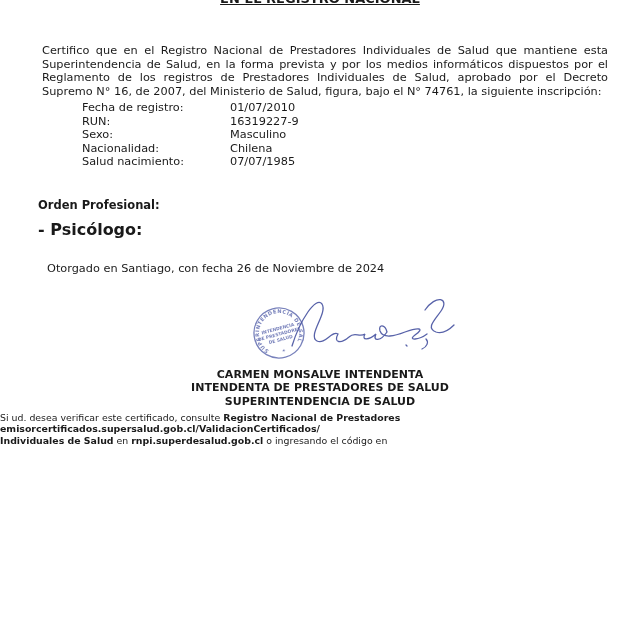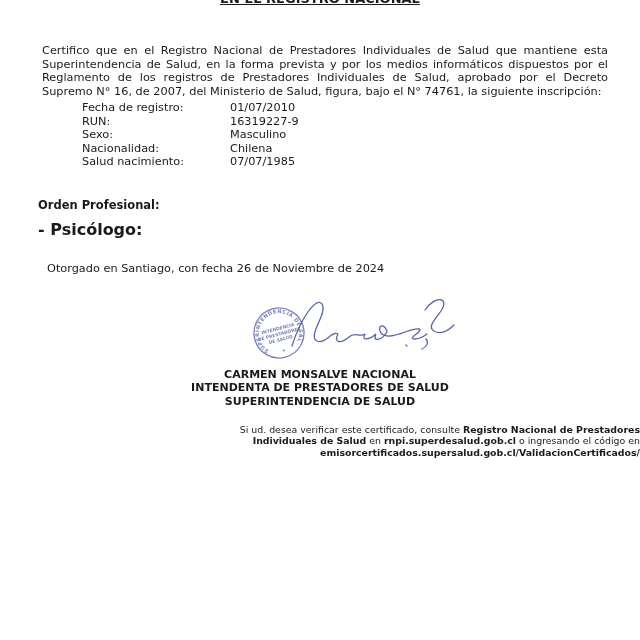--- a/index.html
+++ b/index.html
@@ -95,24 +95,23 @@
     text-align: center;
     font-weight: bold;
     font-size: 11px;
     line-height: 13.4px;
   }
   .footer {
     position: absolute;
     top: 412px;
     left: 0;
     right: 0;
-    text-align: right;
+    text-align: left;
     font-size: 9.4px;
     line-height: 11.4px;
-    margin-top: 12px;
   }
   .footer b { font-weight: bold; }
   .seal-text {
     font-weight: bold;
     letter-spacing: 0.5px;
   }
 </style>
 </head>
 <body>
 
@@ -179,24 +178,24 @@
       <path d="M 197,22
            C 208,6 222,10 213,23
            C 206,33 198,40 208,44
            C 214,46 221,42 226,37" stroke="#4652a0"></path>
       <path d="M 178,57 l 1,1" stroke="#4652a0"></path>
       <path d="M 198,51 c 3,3 1,8 -4,10" stroke="#4652a0"></path>
     </g>
   </svg>
 
   <div class="signatory">
-    <div>CARMEN MONSALVE NACIONAL</div>
+    <div>CARMEN MONSALVE INTENDENTA</div>
     <div>INTENDENTA DE PRESTADORES DE SALUD</div>
     <div>SUPERINTENDENCIA DE SALUD</div>
   </div>
 
   <div class="footer">
     <div><span>Si ud. desea verificar este certificado, consulte </span><b>Registro Nacional de Prestadores</b></div>
+    <div><b>emisorcertificados.supersalud.gob.cl/ValidacionCertificados/</b></div>
     <div><b>Individuales de Salud</b><span> en </span><b>rnpi.superdesalud.gob.cl</b><span> o ingresando el código en</span></div>
-    <div><b>emisorcertificados.supersalud.gob.cl/ValidacionCertificados/</b></div>
   </div>
 
 </div>
 
 </body></html>

